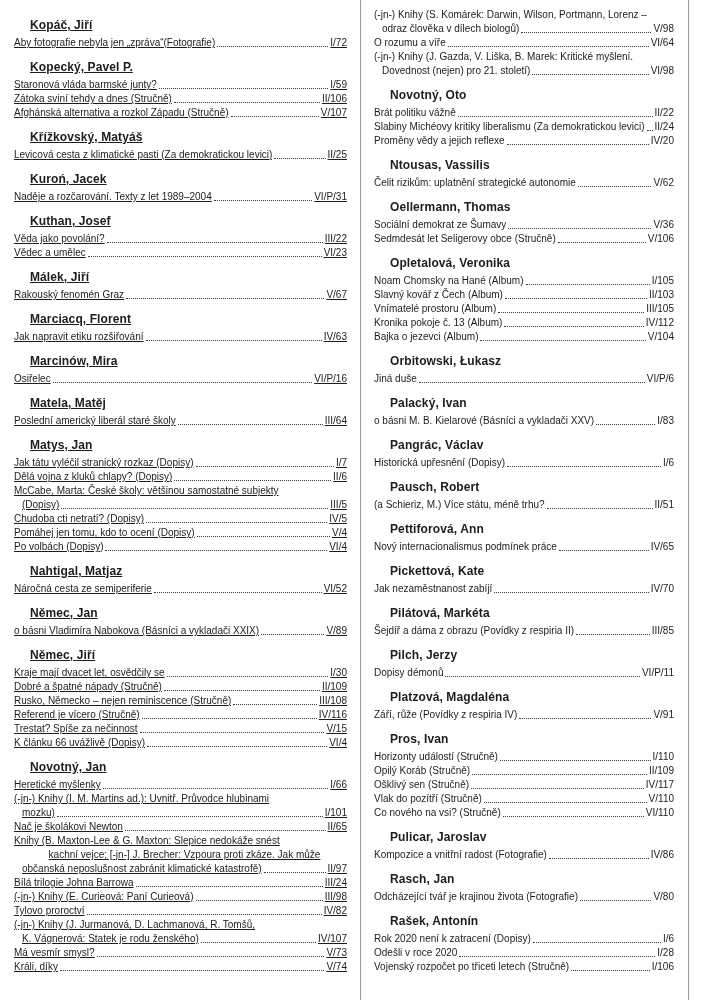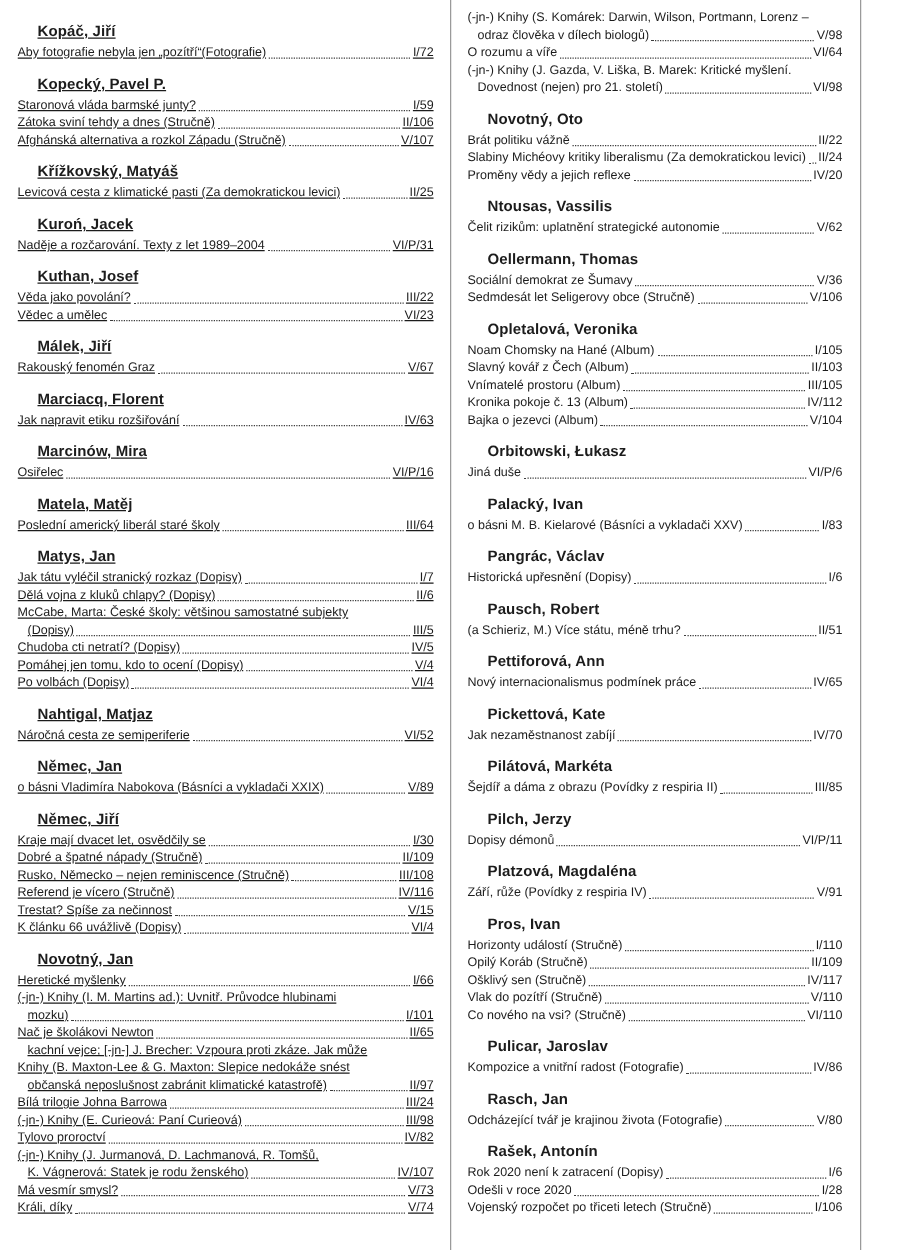--- a/index.html
+++ b/index.html
@@ -38,21 +38,21 @@
     margin: 9px 0 3px 16px;
     letter-spacing: 0.1px;
     white-space: nowrap;
   }
   .line {
     font-size: 10px;
     line-height: 14px;
     white-space: nowrap;
     overflow: hidden;
   }
-  .line.indent { padding-left: 8px; }
+  .line.indent { padding-left: 8px; text-align: center; }
   .line.leader { display: flex; }
   .line.leader .t {
     flex: 0 1 auto;
     overflow: hidden;
     white-space: nowrap;
   }
   .line.leader .dots {
     flex: 1 1 auto;
     min-width: 6px;
     border-bottom: 1px dotted #3c3c3c;
@@ -64,21 +64,21 @@
   }
 </style>
 </head>
 <body>
 
 <div class="page">
   <div class="col left">
       <div class="section">
         <div class="author">Kopáč, Jiří</div>
         <div class="line leader">
-          <span class="t">Aby fotografie nebyla jen „pozítří“(Fotografie)</span>
+          <span class="t">Aby fotografie nebyla jen „zpráva“(Fotografie)</span>
           <span class="dots"></span>
           <span class="ref">I/72</span>
         </div>
       </div>
       <div class="section">
         <div class="author">Kopecký, Pavel P.</div>
         <div class="line leader">
           <span class="t">Staronová vláda barmské junty?</span>
           <span class="dots"></span>
           <span class="ref">I/59</span>
@@ -249,22 +249,22 @@
         <div class="line indent leader">
           <span class="t">mozku)</span>
           <span class="dots"></span>
           <span class="ref">I/101</span>
         </div>
         <div class="line leader">
           <span class="t">Nač je školákovi Newton</span>
           <span class="dots"></span>
           <span class="ref">II/65</span>
         </div>
+        <div class="line">Knihy (B. Maxton-Lee &amp; G. Maxton: Slepice nedokáže snést</div>
         <div class="line indent">kachní vejce; [-jn-] J. Brecher: Vzpoura proti zkáze. Jak může</div>
-        <div class="line">Knihy (B. Maxton-Lee &amp; G. Maxton: Slepice nedokáže snést</div>
         <div class="line indent leader">
           <span class="t">občanská neposlušnost zabránit klimatické katastrofě)</span>
           <span class="dots"></span>
           <span class="ref">II/97</span>
         </div>
         <div class="line leader">
           <span class="t">Bílá trilogie Johna Barrowa</span>
           <span class="dots"></span>
           <span class="ref">III/24</span>
         </div>

